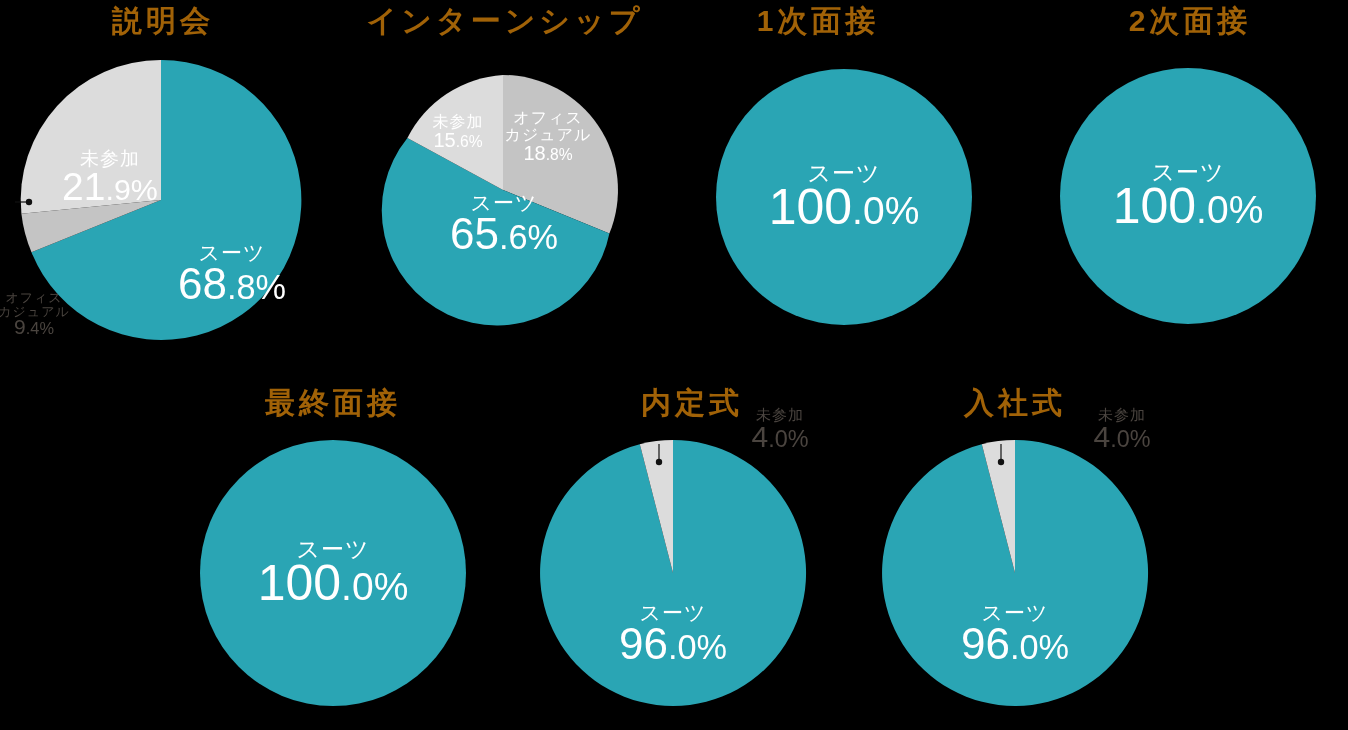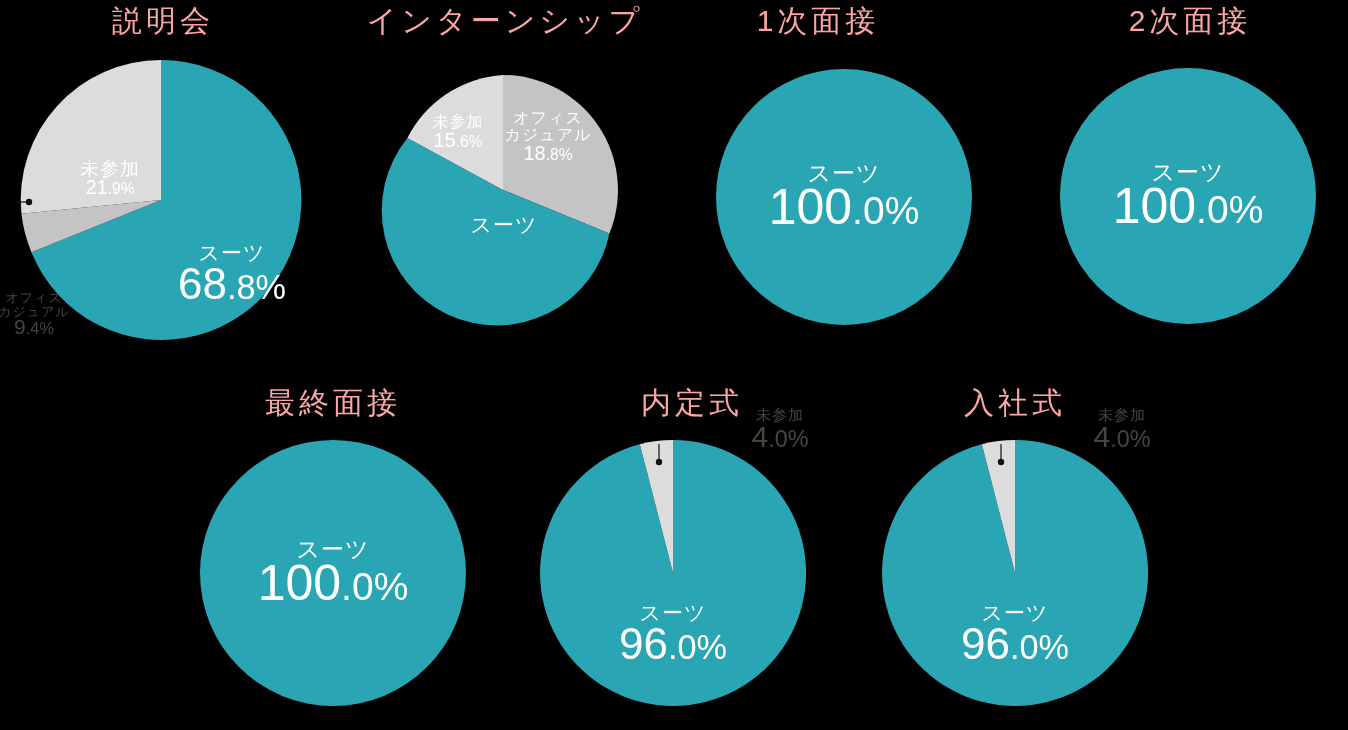--- a/index.html
+++ b/index.html
@@ -5,25 +5,25 @@
   html,body{margin:0;padding:0;background:#000;}
   body{
     width:1348px;height:730px;position:relative;overflow:hidden;
     font-family:"Liberation Sans","DejaVu Sans",sans-serif;
     background:#000000;
   }
   .canvas{position:absolute;inset:0;}
   .chart-title{
     position:absolute;
     transform:translateX(-50%);
-    color:#fca5a5;
+    color:#a16207;
     font-size:30px;
     letter-spacing:4px;
     white-space:nowrap;
-    font-weight:400;
+    font-weight:700;
     line-height:1;
   }
   .pie-wrap{position:absolute;}
   .pie-svg{display:block;overflow:visible;}
   .slice-label{
     position:absolute;
     transform:translate(-50%,-50%);
     text-align:center;
     color:#ffffff;
     white-space:nowrap;
@@ -32,21 +32,21 @@
   }
   .slice-label .cat{display:block;letter-spacing:1px;}
   .slice-label .val{display:block;letter-spacing:0px;}
   .val .frac{font-size:0.78em;}
   
   .lbl-xl .cat{font-size:23px;}
   .lbl-xl .val{font-size:50px;margin-top:-4px;}
   .lbl-lg .cat{font-size:21px;}
   .lbl-lg .val{font-size:44px;margin-top:-3px;}
   .lbl-md .cat{font-size:19px;}
-  .lbl-md .val{font-size:20px;margin-top:-2px;}
+  .lbl-md .val{font-size:39px;margin-top:-2px;}
   .lbl-sm .cat{font-size:16px;}
   .lbl-sm .val{font-size:20px;margin-top:-1px;}
   
   .lbl-out{color:#4a443f;}
   .lbl-out .cat{font-size:15px;}
   .lbl-out .val{font-size:30px;margin-top:-2px;}
   .lbl-out-sm .cat{font-size:13px;}
   .lbl-out-sm .val{font-size:21px;margin-top:-2px;}
   .leader{position:absolute;pointer-events:none;overflow:visible;}
 </style>
@@ -90,20 +90,21 @@
     <svg class="pie-svg" width="230" height="230" viewBox="0 0 230 230">
 
       <path d="M115,115 L115,0 A115,115 0 0,1 221.39,158.58 Z" fill="#c4c4c4"></path>
 
       <path d="M115,115 L221.39,158.58 A115,115 0 1,1 19.40,63.03 Z" fill="#2aa5b4"></path>
 
       <path d="M115,115 L19.40,63.03 A115,115 0 0,1 115,0 Z" fill="#dcdcdc"></path>
     </svg>
     <div class="slice-label lbl-lg" style="left:116px;top:150px;">
       <span class="cat">スーツ</span>
+      <span class="val"><span>65</span><span class="frac">.6%</span></span>
     </div>
     <div class="slice-label lbl-sm" style="left:160px;top:62px;">
       <span class="cat">オフィス</span>
       <span class="cat">カジュアル</span>
       <span class="val"><span>18</span><span class="frac">.8%</span></span>
     </div>
     <div class="slice-label lbl-sm" style="left:70px;top:57px;">
       <span class="cat">未参加</span>
       <span class="val"><span>15</span><span class="frac">.6%</span></span>
     </div>

